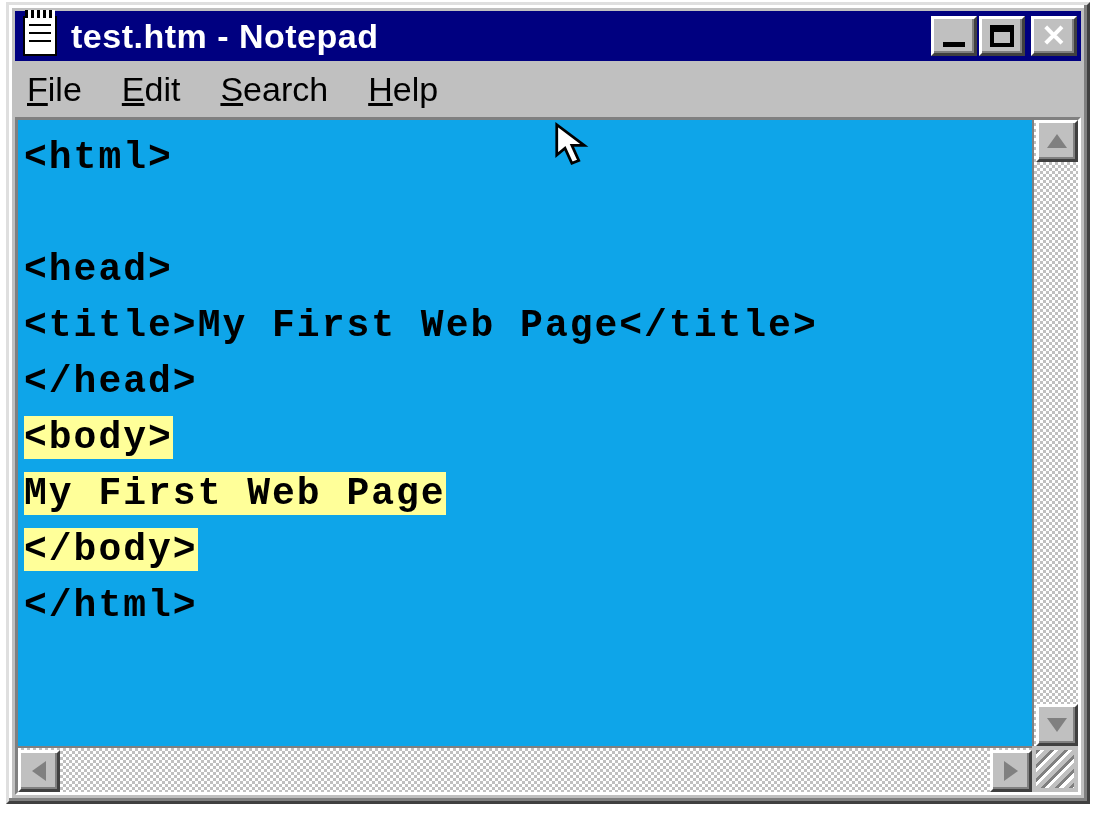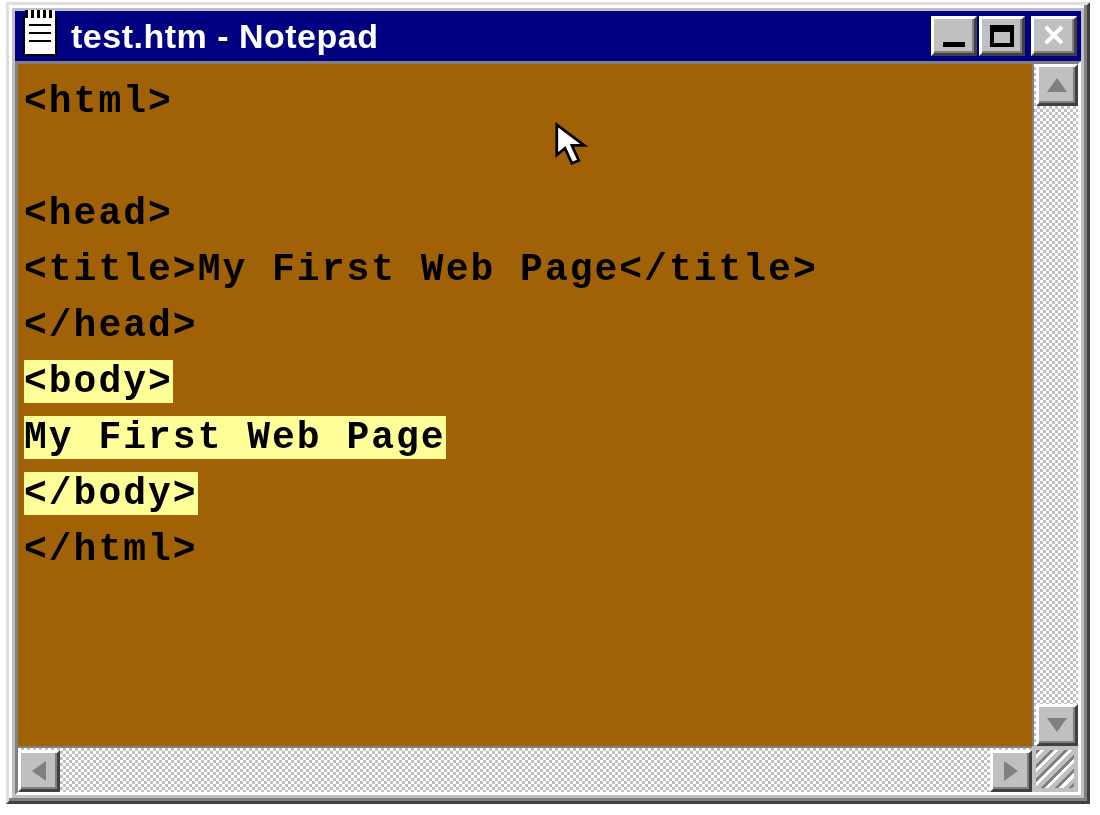--- a/index.html
+++ b/index.html
@@ -106,21 +106,21 @@
     border-right: 3px solid #ffffff;
     border-bottom: 3px solid #ffffff;
     box-shadow: inset 2px 2px 0 #404040;
     display: grid;
     grid-template-columns: 1fr 46px;
     grid-template-rows: 1fr 46px;
   }
 
   .editor {
     grid-column: 1; grid-row: 1;
-    background: #a16207;
+    background: #0ea5e9;
     overflow: hidden;
     padding: 10px 6px 6px 6px;
     font-family: "Fixedsys","Consolas","Courier New",monospace;
     font-size: 38px;
     font-weight: bold;
     line-height: 56px;
     white-space: pre;
     color: #000;
     letter-spacing: 2px;
   }
@@ -206,20 +206,26 @@
           </div>
         <div class="win-btn" title="Maximize">
             <span class="glyph-max"></span>
           </div>
         <div class="win-btn close" title="Close">
             <span class="glyph-close">✕</span>
           </div>
       </div>
     </div>
 
+    <div class="menubar">
+      <span class="menu-item"><span class="ul">F</span>ile</span>
+      <span class="menu-item"><span class="ul">E</span>dit</span>
+      <span class="menu-item"><span class="ul">S</span>earch</span>
+      <span class="menu-item"><span class="ul">H</span>elp</span>
+    </div>
 
     <div class="client">
       <div class="editor" id="editor"><div>&lt;html&gt;</div><div>&nbsp;</div><div>&lt;head&gt;</div><div>&lt;title&gt;My First Web Page&lt;/title&gt;</div><div>&lt;/head&gt;</div><div><span class="hl" style="background: rgb(255, 255, 153);">&lt;body&gt;</span></div><div><span class="hl" style="background: rgb(255, 255, 153);">My First Web Page</span></div><div><span class="hl" style="background: rgb(255, 255, 153);">&lt;/body&gt;</span></div><div>&lt;/html&gt;</div></div>
 
       <div class="vscroll">
         <div class="sb-btn up">
             <span class="arrow up"></span>
           </div>
         <div class="sb-btn down">
             <span class="arrow down"></span>

